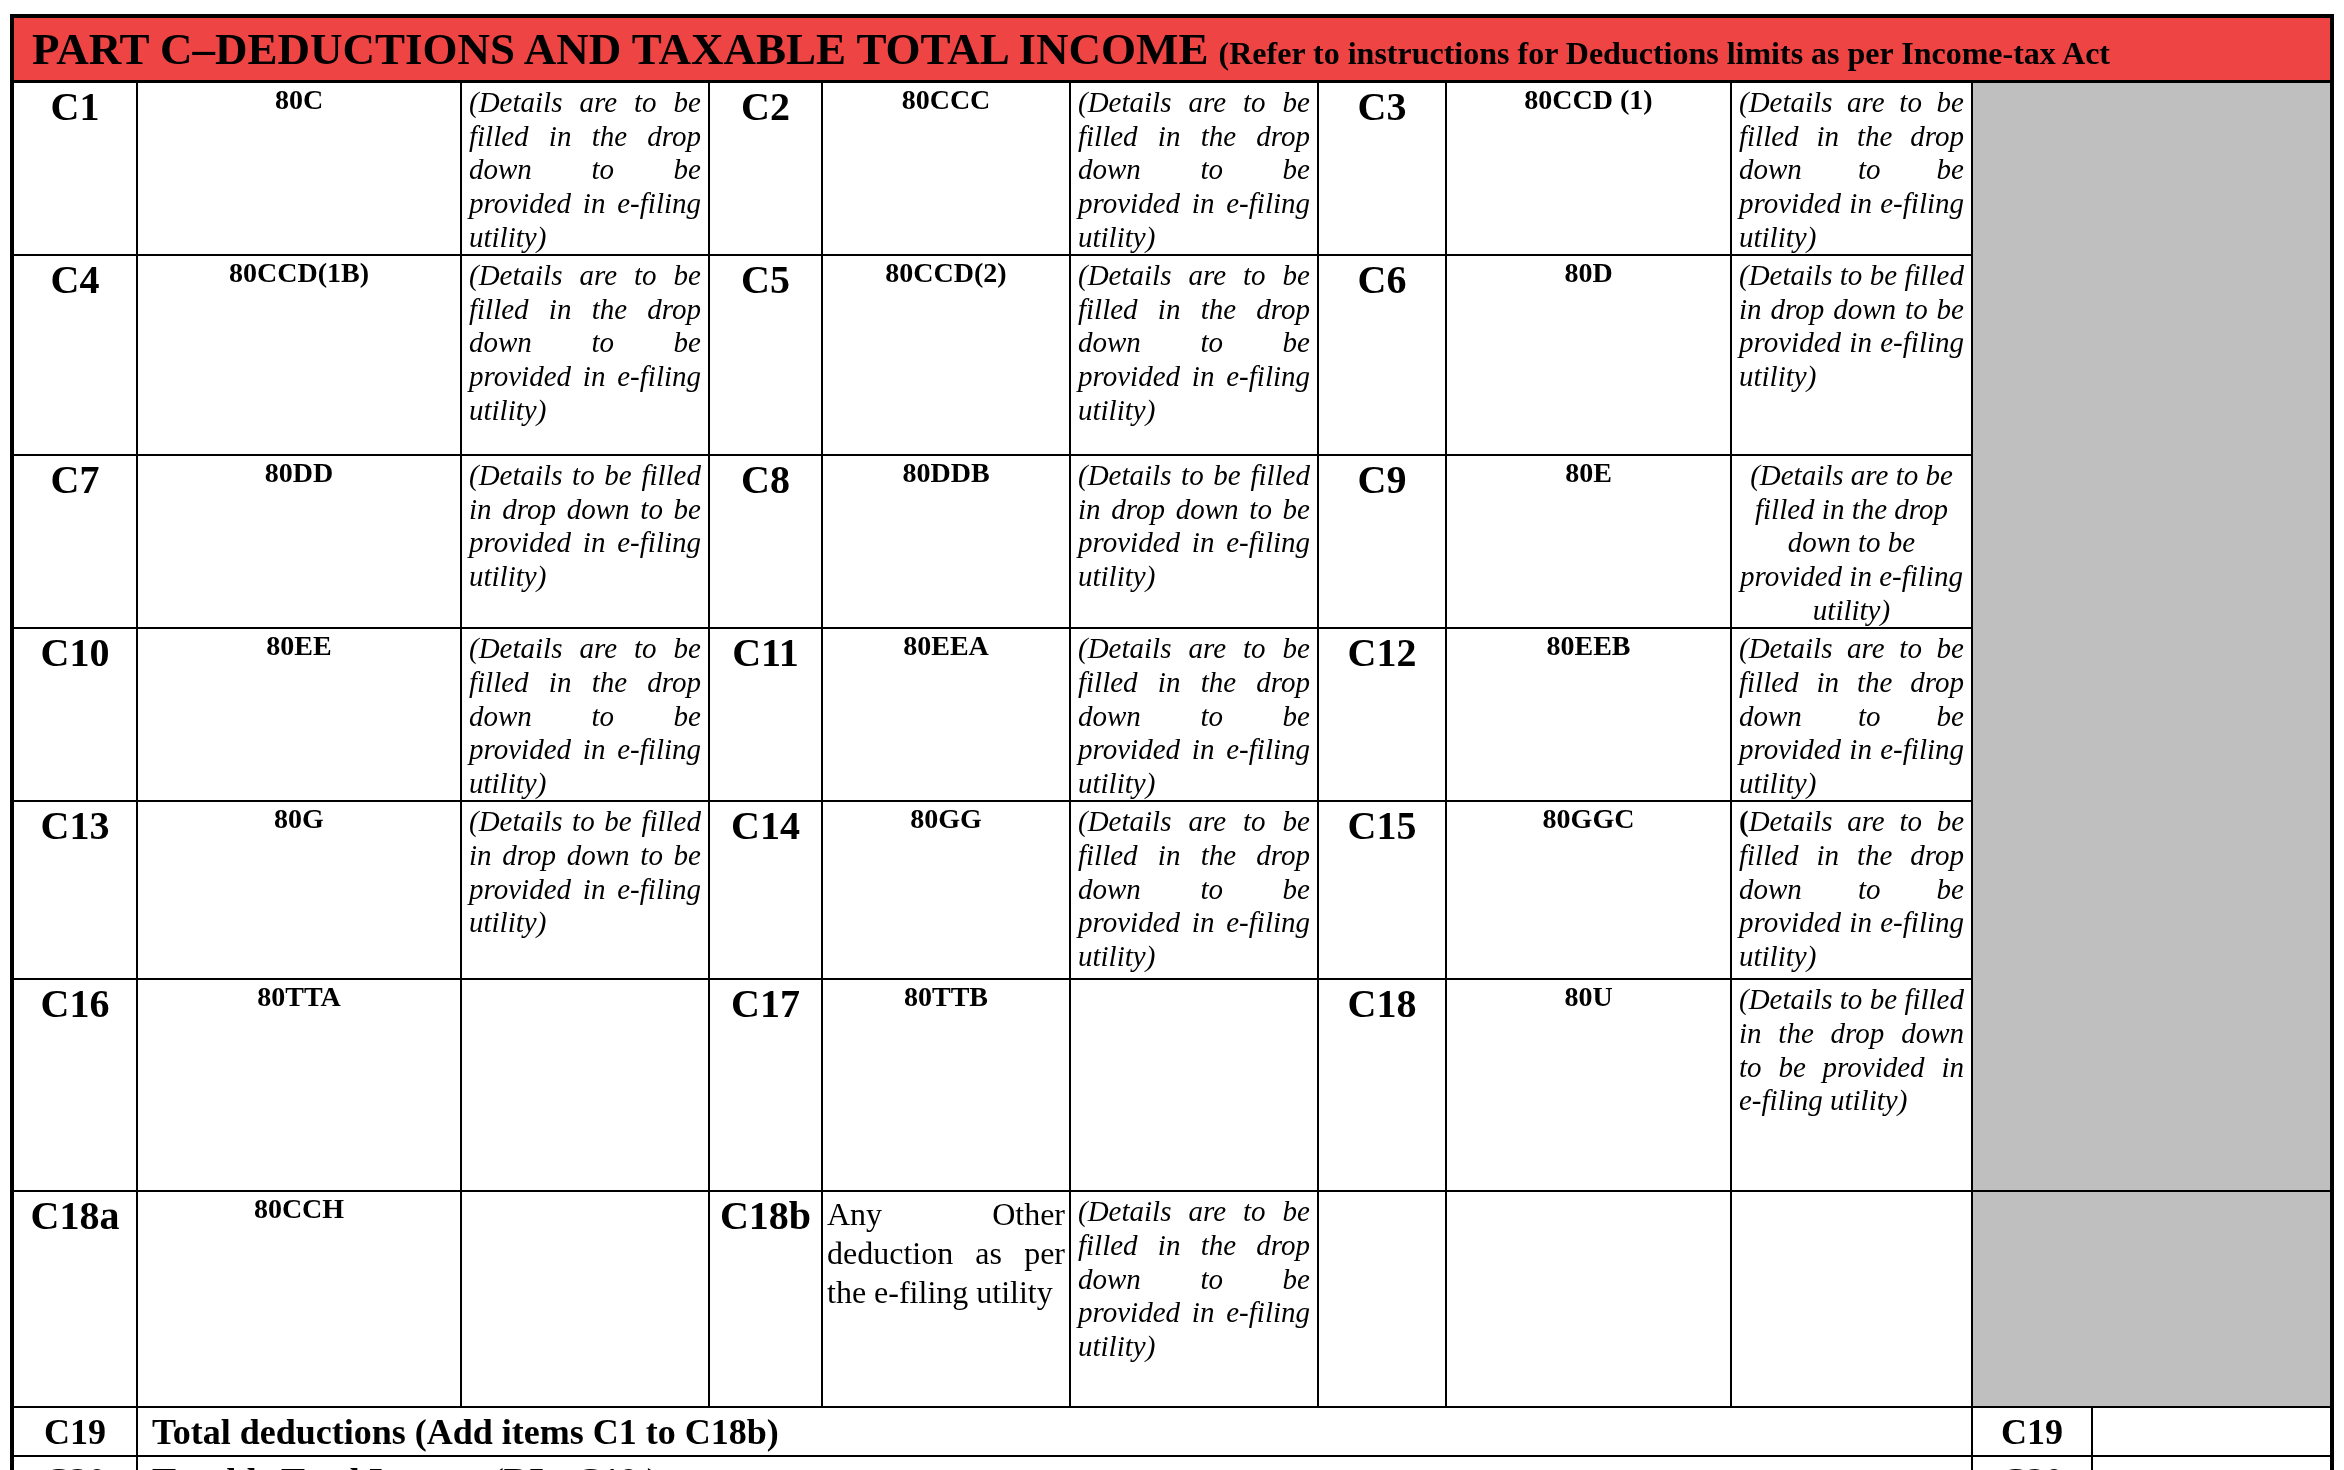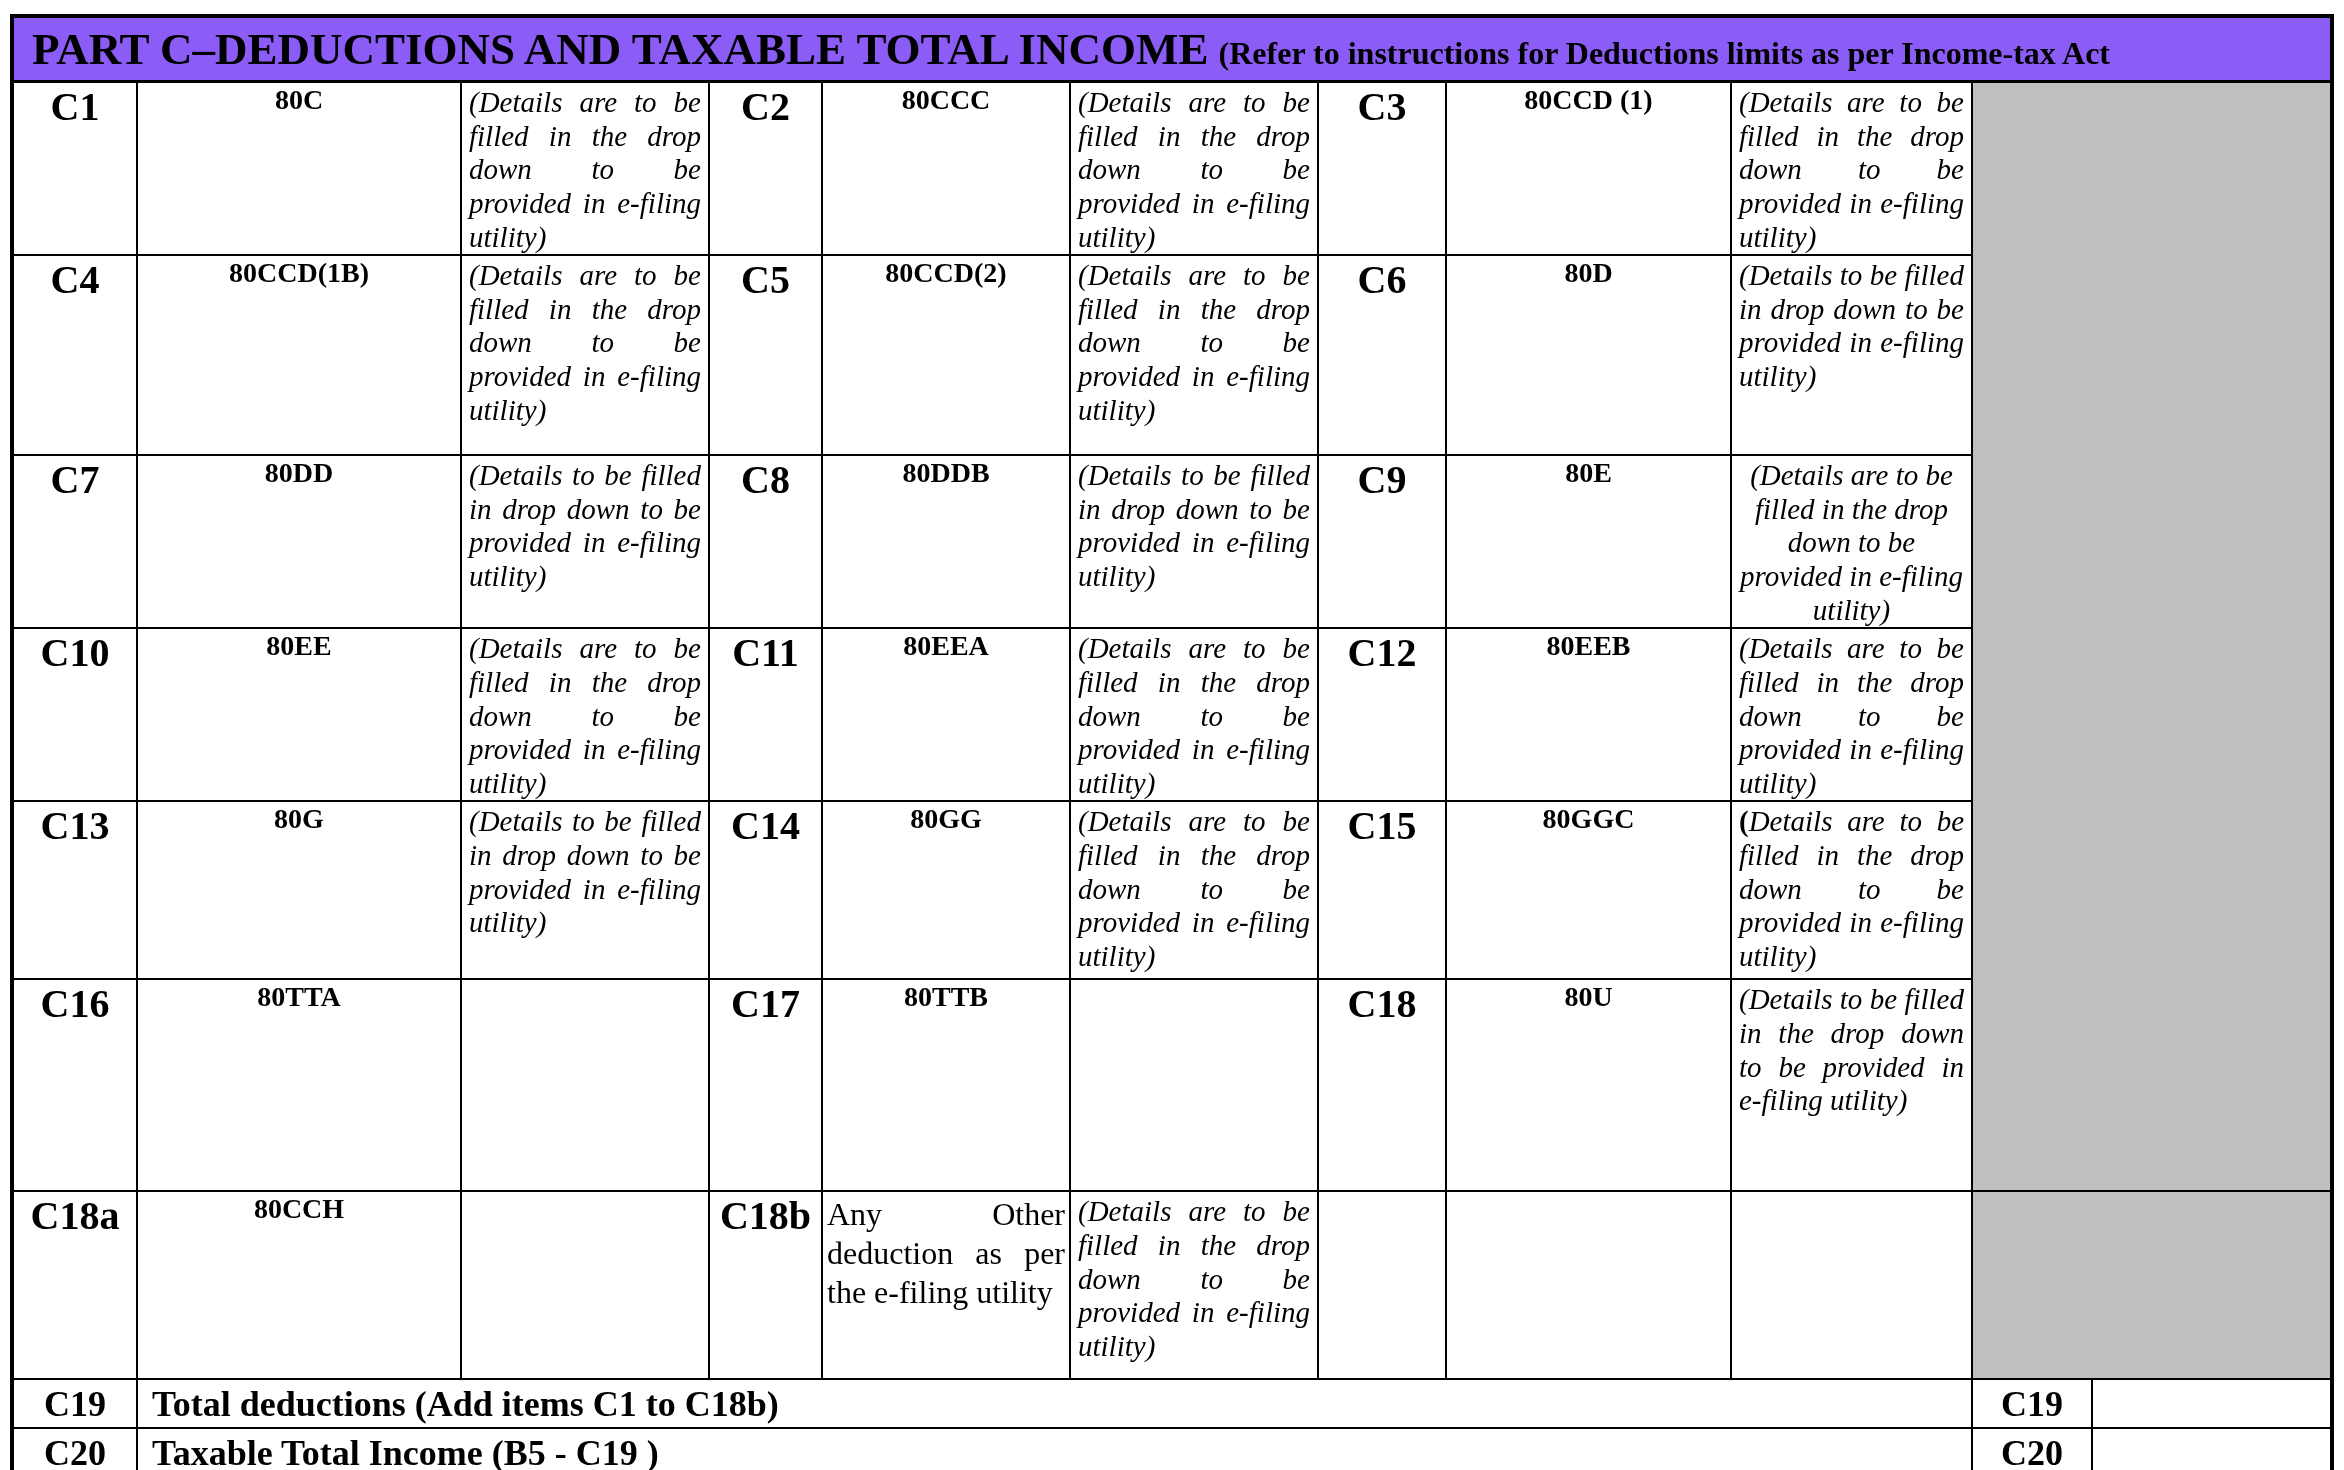--- a/index.html
+++ b/index.html
@@ -8,21 +8,21 @@
     font-family:"Liberation Serif", serif;color:#000;
   }
   .sheet{position:absolute;left:10px;top:14px;}
   table.partc{
     border-collapse:collapse;table-layout:fixed;
     width:2320px;border:4px solid #000;background:#fff;
   }
   td{border:2px solid #000;vertical-align:top;padding:0;overflow:hidden;}
   
   tr.hdr td{
-    background:#8b5cf6;border-bottom:3px solid #000;
+    background:#ef4444;border-bottom:3px solid #000;
     padding:0 0 0 18px;height:62px;vertical-align:middle;white-space:nowrap;font-family:Liberation Serif, serif;
   }
   .hdr-title{font-weight:bold;font-size:45px;letter-spacing:0px;}
   .hdr-sub{font-weight:bold;font-size:32px;margin-left:10px;}
   
   .code{font-weight:bold;font-size:40px;text-align:center;padding-top:2px;line-height:1.1;margin-top:36px;}
   .section{font-weight:bold;font-size:28px;text-align:center;padding-top:2px;line-height:1.1;}
   .note{font-style:italic;font-size:29px;line-height:1.16;text-align:justify;padding:3px 7px 0 7px;}
   .note.center{text-align:center;}
   .note-open{font-style:normal;font-weight:bold;}
@@ -125,21 +125,21 @@
     <td class="section">80TTA</td>
     <td class="note"></td>
     <td class="code">C17</td>
     <td class="section">80TTB</td>
     <td class="note"></td>
     <td class="code">C18</td>
     <td class="section">80U</td>
     <td class="note">(Details to be filled in the drop down to be provided in e-filing utility)</td>
   </tr>
 
-  <tr style="height:188px">
+  <tr style="height:216px">
     <td class="code">C18a</td>
     <td class="section">80CCH</td>
     <td class="note"></td>
     <td class="code">C18b</td>
     <td class="plain-label">Any Other deduction as per the e-filing utility</td>
     <td class="note">(Details are to be filled in the drop down to be provided in e-filing utility)</td>
     <td></td>
     <td></td>
     <td></td>
     <td class="shaded" colspan="2"></td>

